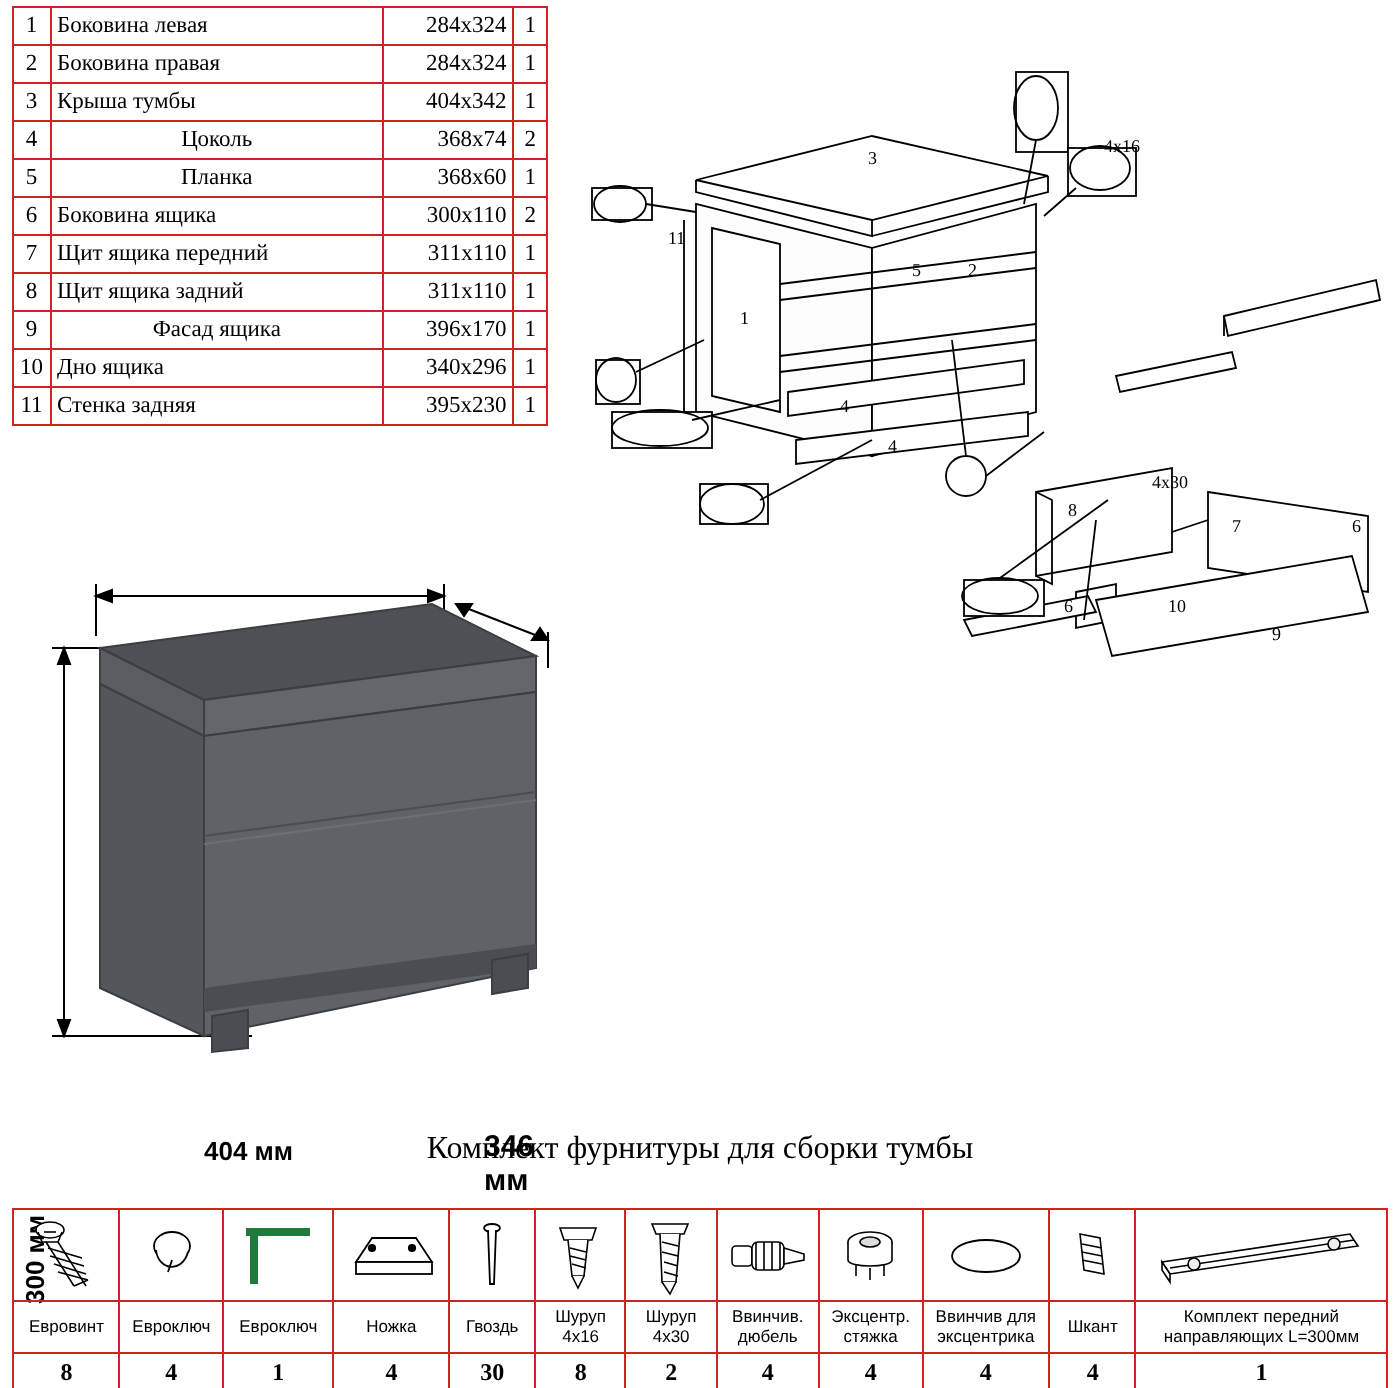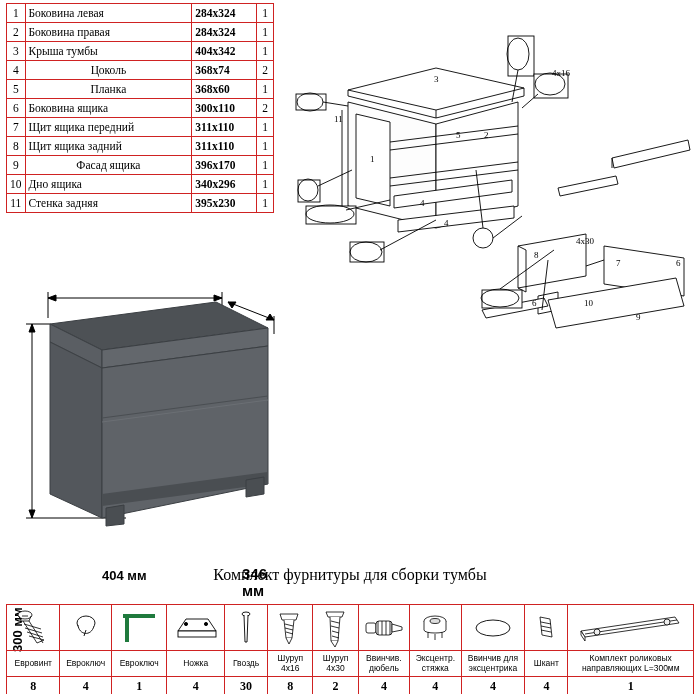--- a/index.html
+++ b/index.html
@@ -23,21 +23,21 @@
   .parts-table td {
     border:1px solid #cf2222;
     height:19px;
     padding:0 3px;
     line-height:18px;
     white-space:nowrap;
   }
   .parts-table td.num { width:15px; text-align:center; }
   .parts-table td.name { width:170px; }
   .parts-table td.name.center { text-align:center;margin-left:44px; }
-  .parts-table td.dim { width:66px; text-align:left;font-weight:bold; }
+  .parts-table td.dim { width:66px; text-align:right; }
   .parts-table td.qty { width:17px; text-align:center; }
 
   
   .assembly { position:absolute; left:286px; top:10px; width:410px; height:350px; }
   .assembly svg { display:block; }
 
   
   .product { position:absolute; left:6px; top:272px; width:280px; height:270px; }
   .product svg { display:block; }
   .dim-label {
@@ -416,21 +416,21 @@
         <td>Евроключ</td>
         <td>Евроключ</td>
         <td>Ножка</td>
         <td>Гвоздь</td>
         <td>Шуруп 4х16</td>
         <td>Шуруп 4х30</td>
         <td>Ввинчив. дюбель</td>
         <td>Эксцентр. стяжка</td>
         <td>Ввинчив для эксцентрика</td>
         <td>Шкант</td>
-        <td>Комплект роликовых направляющих L=300мм</td>
+        <td>Комплект передний направляющих L=300мм</td>
       </tr>
       <tr class="counts">
         <td>8</td>
         <td>4</td>
         <td>1</td>
         <td>4</td>
         <td>30</td>
         <td>8</td>
         <td>2</td>
         <td>4</td>

